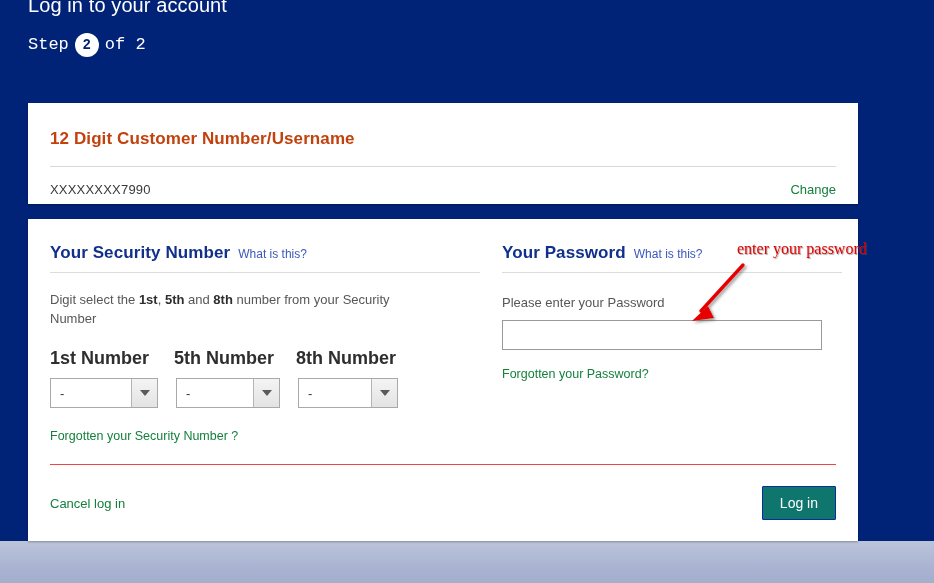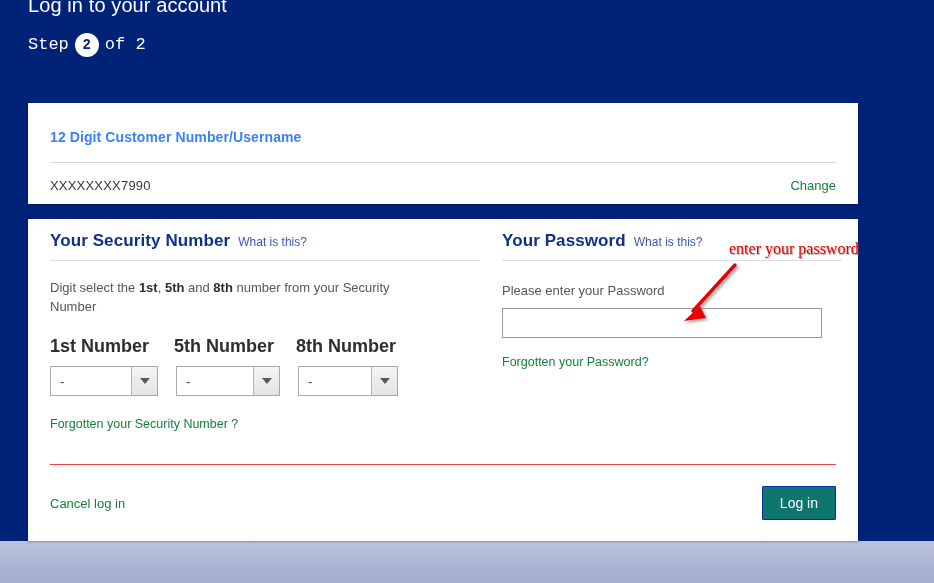--- a/index.html
+++ b/index.html
@@ -83,22 +83,22 @@
     top: 103px;
     height: 101px;
   }
   #card-login {
     top: 219px;
     height: 322px;
   }
 
   
   #customer-heading {
-    color: #3b82f6;
-    font-size: 14px;
+    color: #c2410c;
+    font-size: 17px;
     font-weight: 700;
     padding: 26px 14px 0 22px;
     letter-spacing: .1px;
   }
   #customer-row {
     margin: 17px 22px 0 22px;
     border-top: 1px solid #d8d8d8;
     height: 44px;
     display: flex;
     align-items: center;
@@ -112,21 +112,21 @@
   .link {
     color: #15803d;
     font-size: 13px;
     text-decoration: none;
     cursor: pointer;
   }
 
   
   #columns {
     display: flex;
-    padding: 12px 22px 0 22px;
+    padding: 24px 22px 0 22px;
     box-sizing: border-box;
   }
   #col-security { width: 430px; flex: none; }
   #col-password { width: 340px; flex: none; margin-left: 22px; }
 
   .section-head {
     display: flex;
     align-items: baseline;
     border-bottom: 1px solid #dddddd;
     padding-bottom: 9px;
@@ -262,21 +262,21 @@
     font-family: "Liberation Sans", sans-serif;
     font-size: 14px;
     padding: 8px 17px;
     cursor: pointer;
     border-radius: 1px;
   }
 
   
   #annotation {
     position: absolute;
-    left: 0; top: 0;
+    left: 8px; top: 0;
     width: 882px; height: 583px;
     pointer-events: none;
   }
   #annotation-text {
     position: absolute;
     left: 729px;
     top: 240px;
     color: #e60000;
     font-family: "Liberation Serif", serif;
     font-size: 16px;

